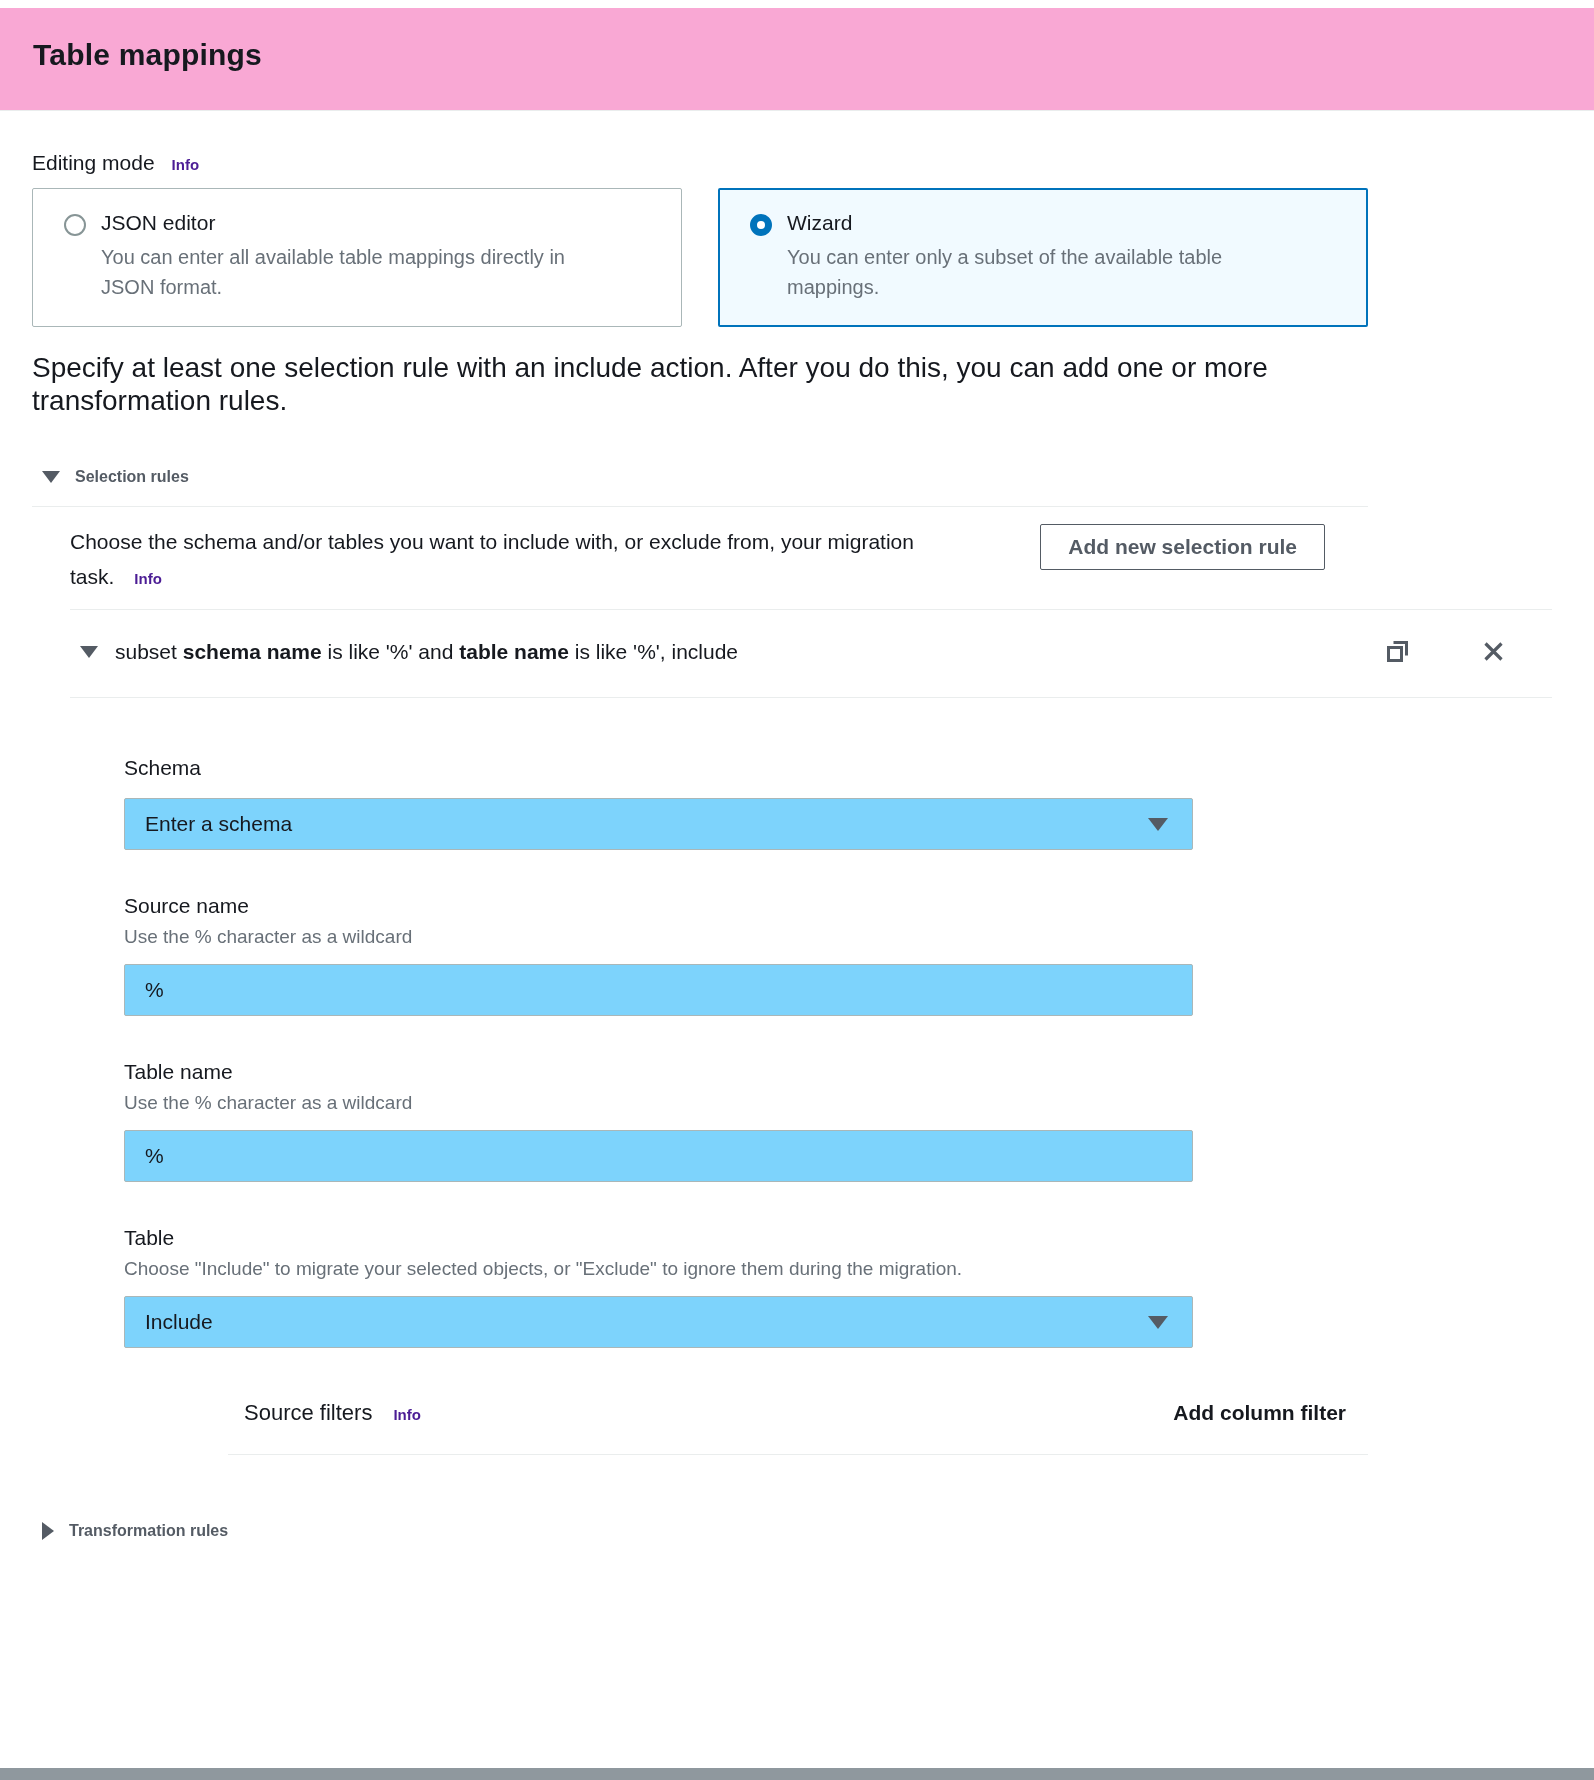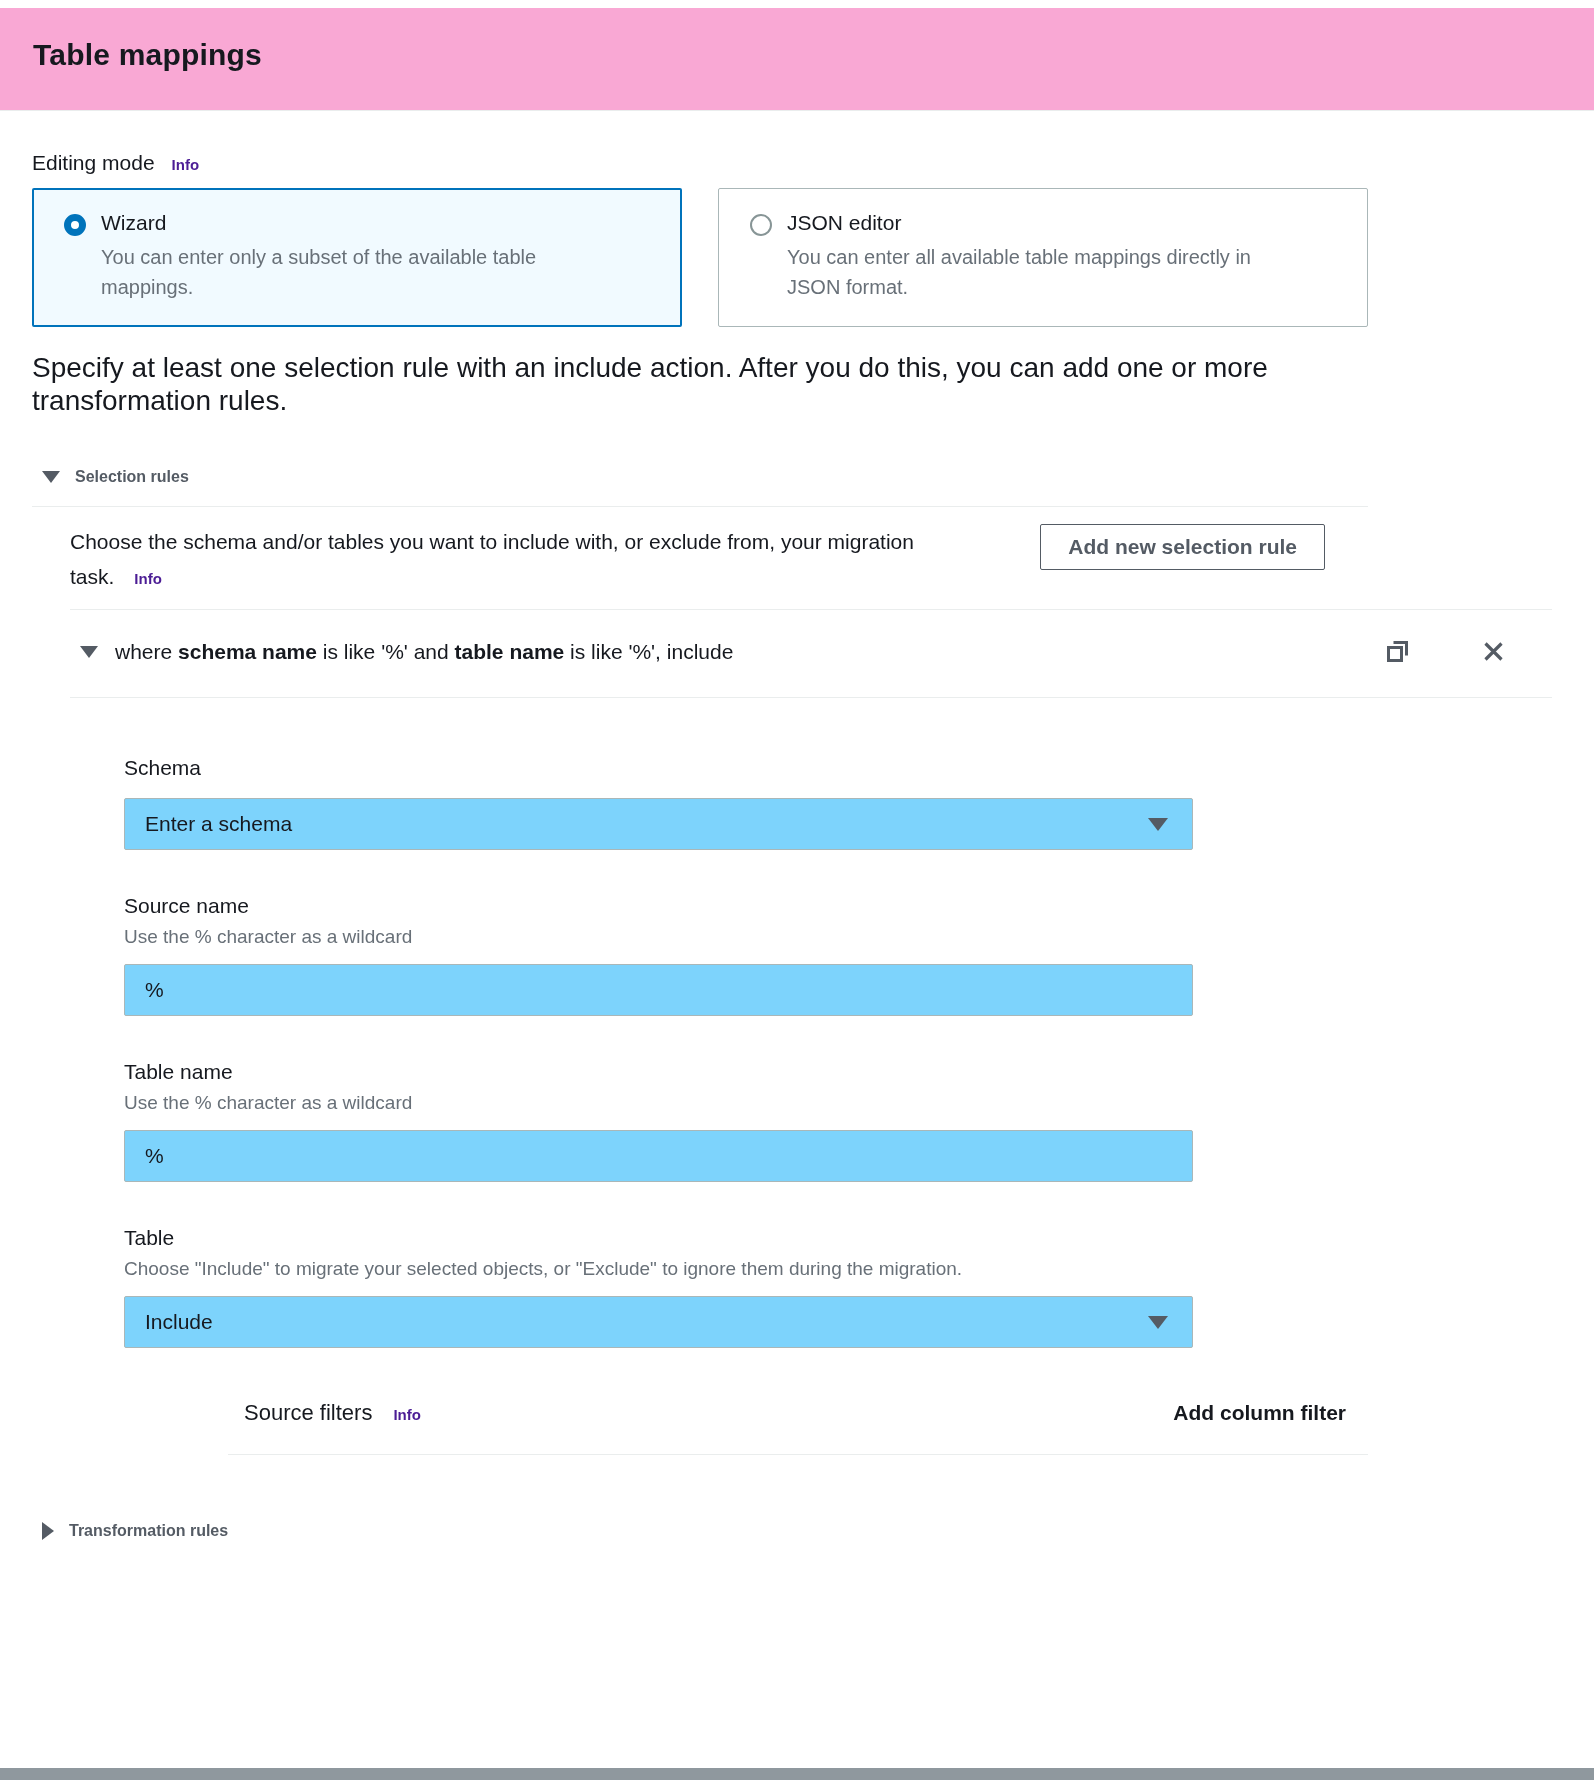--- a/index.html
+++ b/index.html
@@ -106,55 +106,55 @@
 </header>
 
 <main>
 
   <div class="label-row">
     <span class="lbl">Editing mode</span>
     <a class="info">Info</a>
   </div>
 
   <div class="tiles">
+    <div class="tile">
+      <span class="radio unchecked"></span>
+      <div class="tile-content">
+        <div class="tile-title">JSON editor</div>
+        <div class="tile-desc">You can enter all available table mappings directly in JSON format.</div>
+      </div>
+    </div>
     <div class="tile selected">
       <span class="radio checked"></span>
       <div class="tile-content">
         <div class="tile-title">Wizard</div>
         <div class="tile-desc">You can enter only a subset of the available table mappings.</div>
       </div>
     </div>
-    <div class="tile">
-      <span class="radio unchecked"></span>
-      <div class="tile-content">
-        <div class="tile-title">JSON editor</div>
-        <div class="tile-desc">You can enter all available table mappings directly in JSON format.</div>
-      </div>
-    </div>
   </div>
 
   <p class="intro">Specify at least one selection rule with an include action. After you do this, you can add one or more transformation rules.</p>
 
   <div class="exp-header selection">
     <span class="caret-down"></span>
     <span class="exp-title">Selection rules</span>
   </div>
   <div class="divider full"></div>
 
   <div class="desc-row">
     <p class="desc"><span>Choose the schema and/or tables you want to include with, or exclude from, your migration task.</span><a class="info">Info</a></p>
     <button class="btn-secondary">Add new selection rule</button>
   </div>
   <div class="divider indent"></div>
 
   <div class="rule">
     <div class="rule-header">
       <div class="rule-summary">
         <span class="caret-down"></span>
-        <span class="rule-text"><span>where </span><b>schema name</b><span> is like '%' and </span><b>table name</b><span> is like '%', include</span></span>
+        <span class="rule-text"><span>subset </span><b>schema name</b><span> is like '%' and </span><b>table name</b><span> is like '%', include</span></span>
       </div>
       <div class="rule-actions">
         <button class="icon-btn">
           <svg width="31" height="31" viewBox="0 0 31 31">
               <path d="M11.5 6.5 H24.5 V19.5" fill="none" stroke="#545b64" stroke-width="3"></path>
               <rect x="6.5" y="11.5" width="13" height="13" fill="none" stroke="#545b64" stroke-width="3"></rect>
             </svg>
         </button>
         <button class="icon-btn">
           <svg width="29" height="29" viewBox="0 0 29 29">

